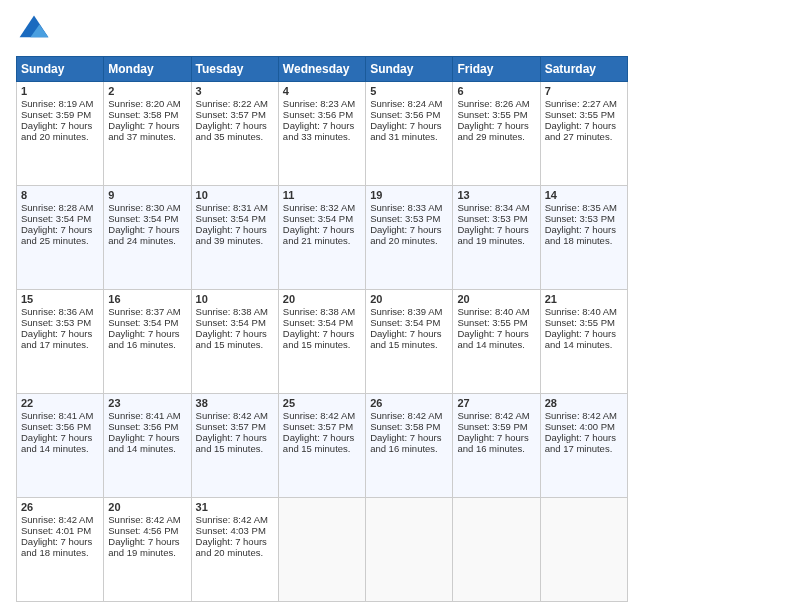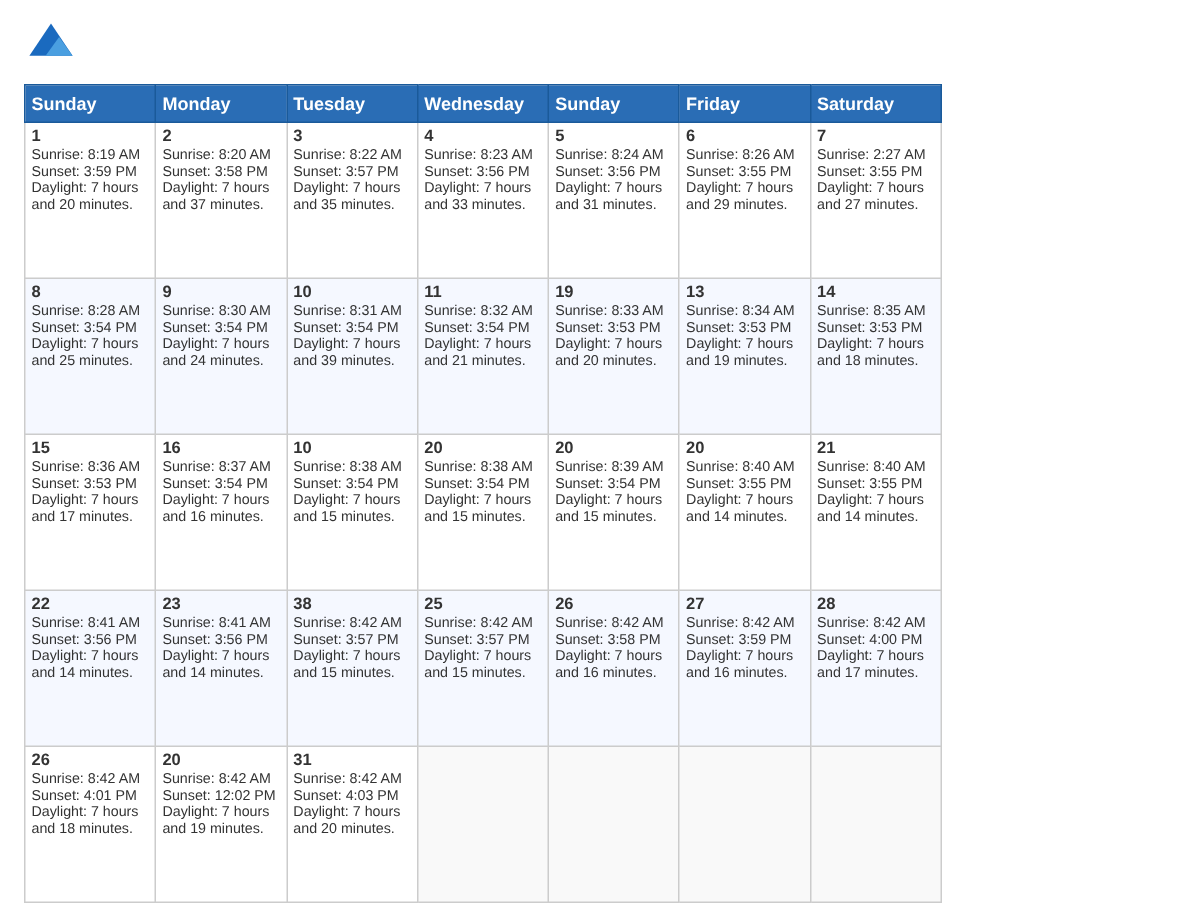--- a/index.html
+++ b/index.html
@@ -339,21 +339,21 @@
           <td>
             <span class="day-num">26</span>
             <div>Sunrise: 8:42 AM</div>
             <div>Sunset: 4:01 PM</div>
             <div>Daylight: 7 hours</div>
             <div>and 18 minutes.</div>
           </td>
           <td>
             <span class="day-num">20</span>
             <div>Sunrise: 8:42 AM</div>
-            <div>Sunset: 12:02 PM</div>
+            <div>Sunset: 4:56 PM</div>
             <div>Daylight: 7 hours</div>
             <div>and 19 minutes.</div>
           </td>
           <td>
             <span class="day-num">31</span>
             <div>Sunrise: 8:42 AM</div>
             <div>Sunset: 4:03 PM</div>
             <div>Daylight: 7 hours</div>
             <div>and 20 minutes.</div>
           </td>

